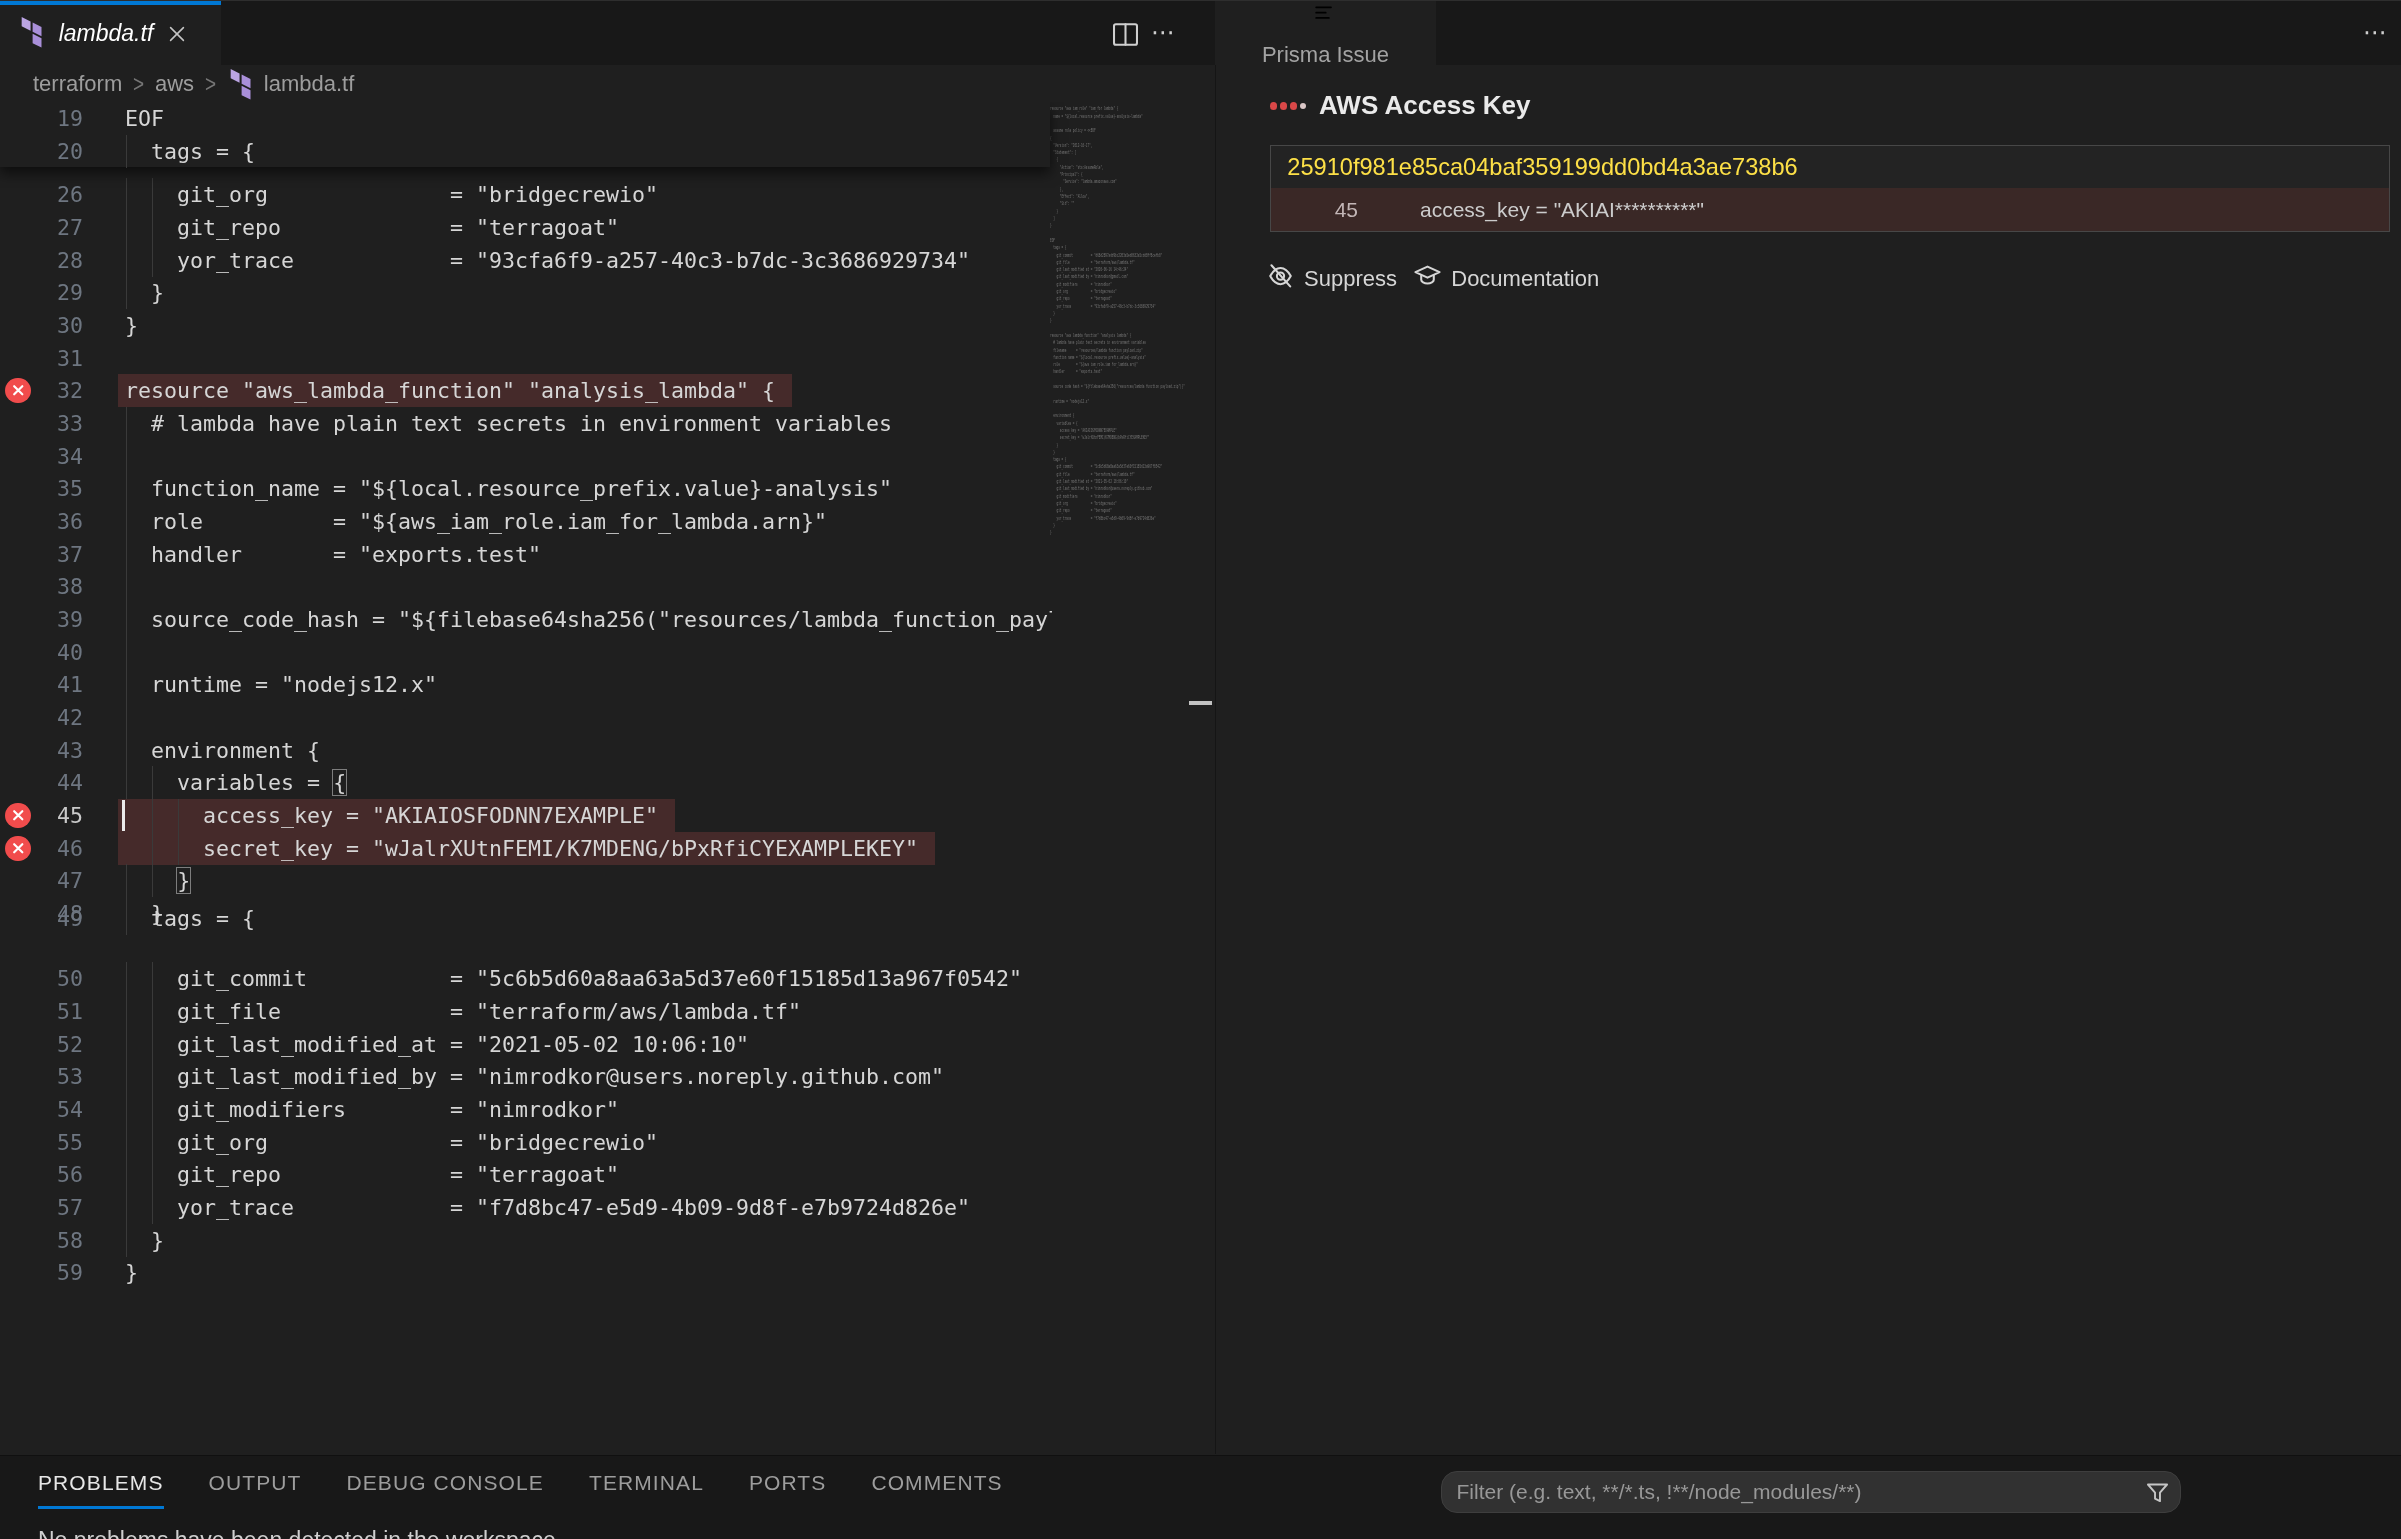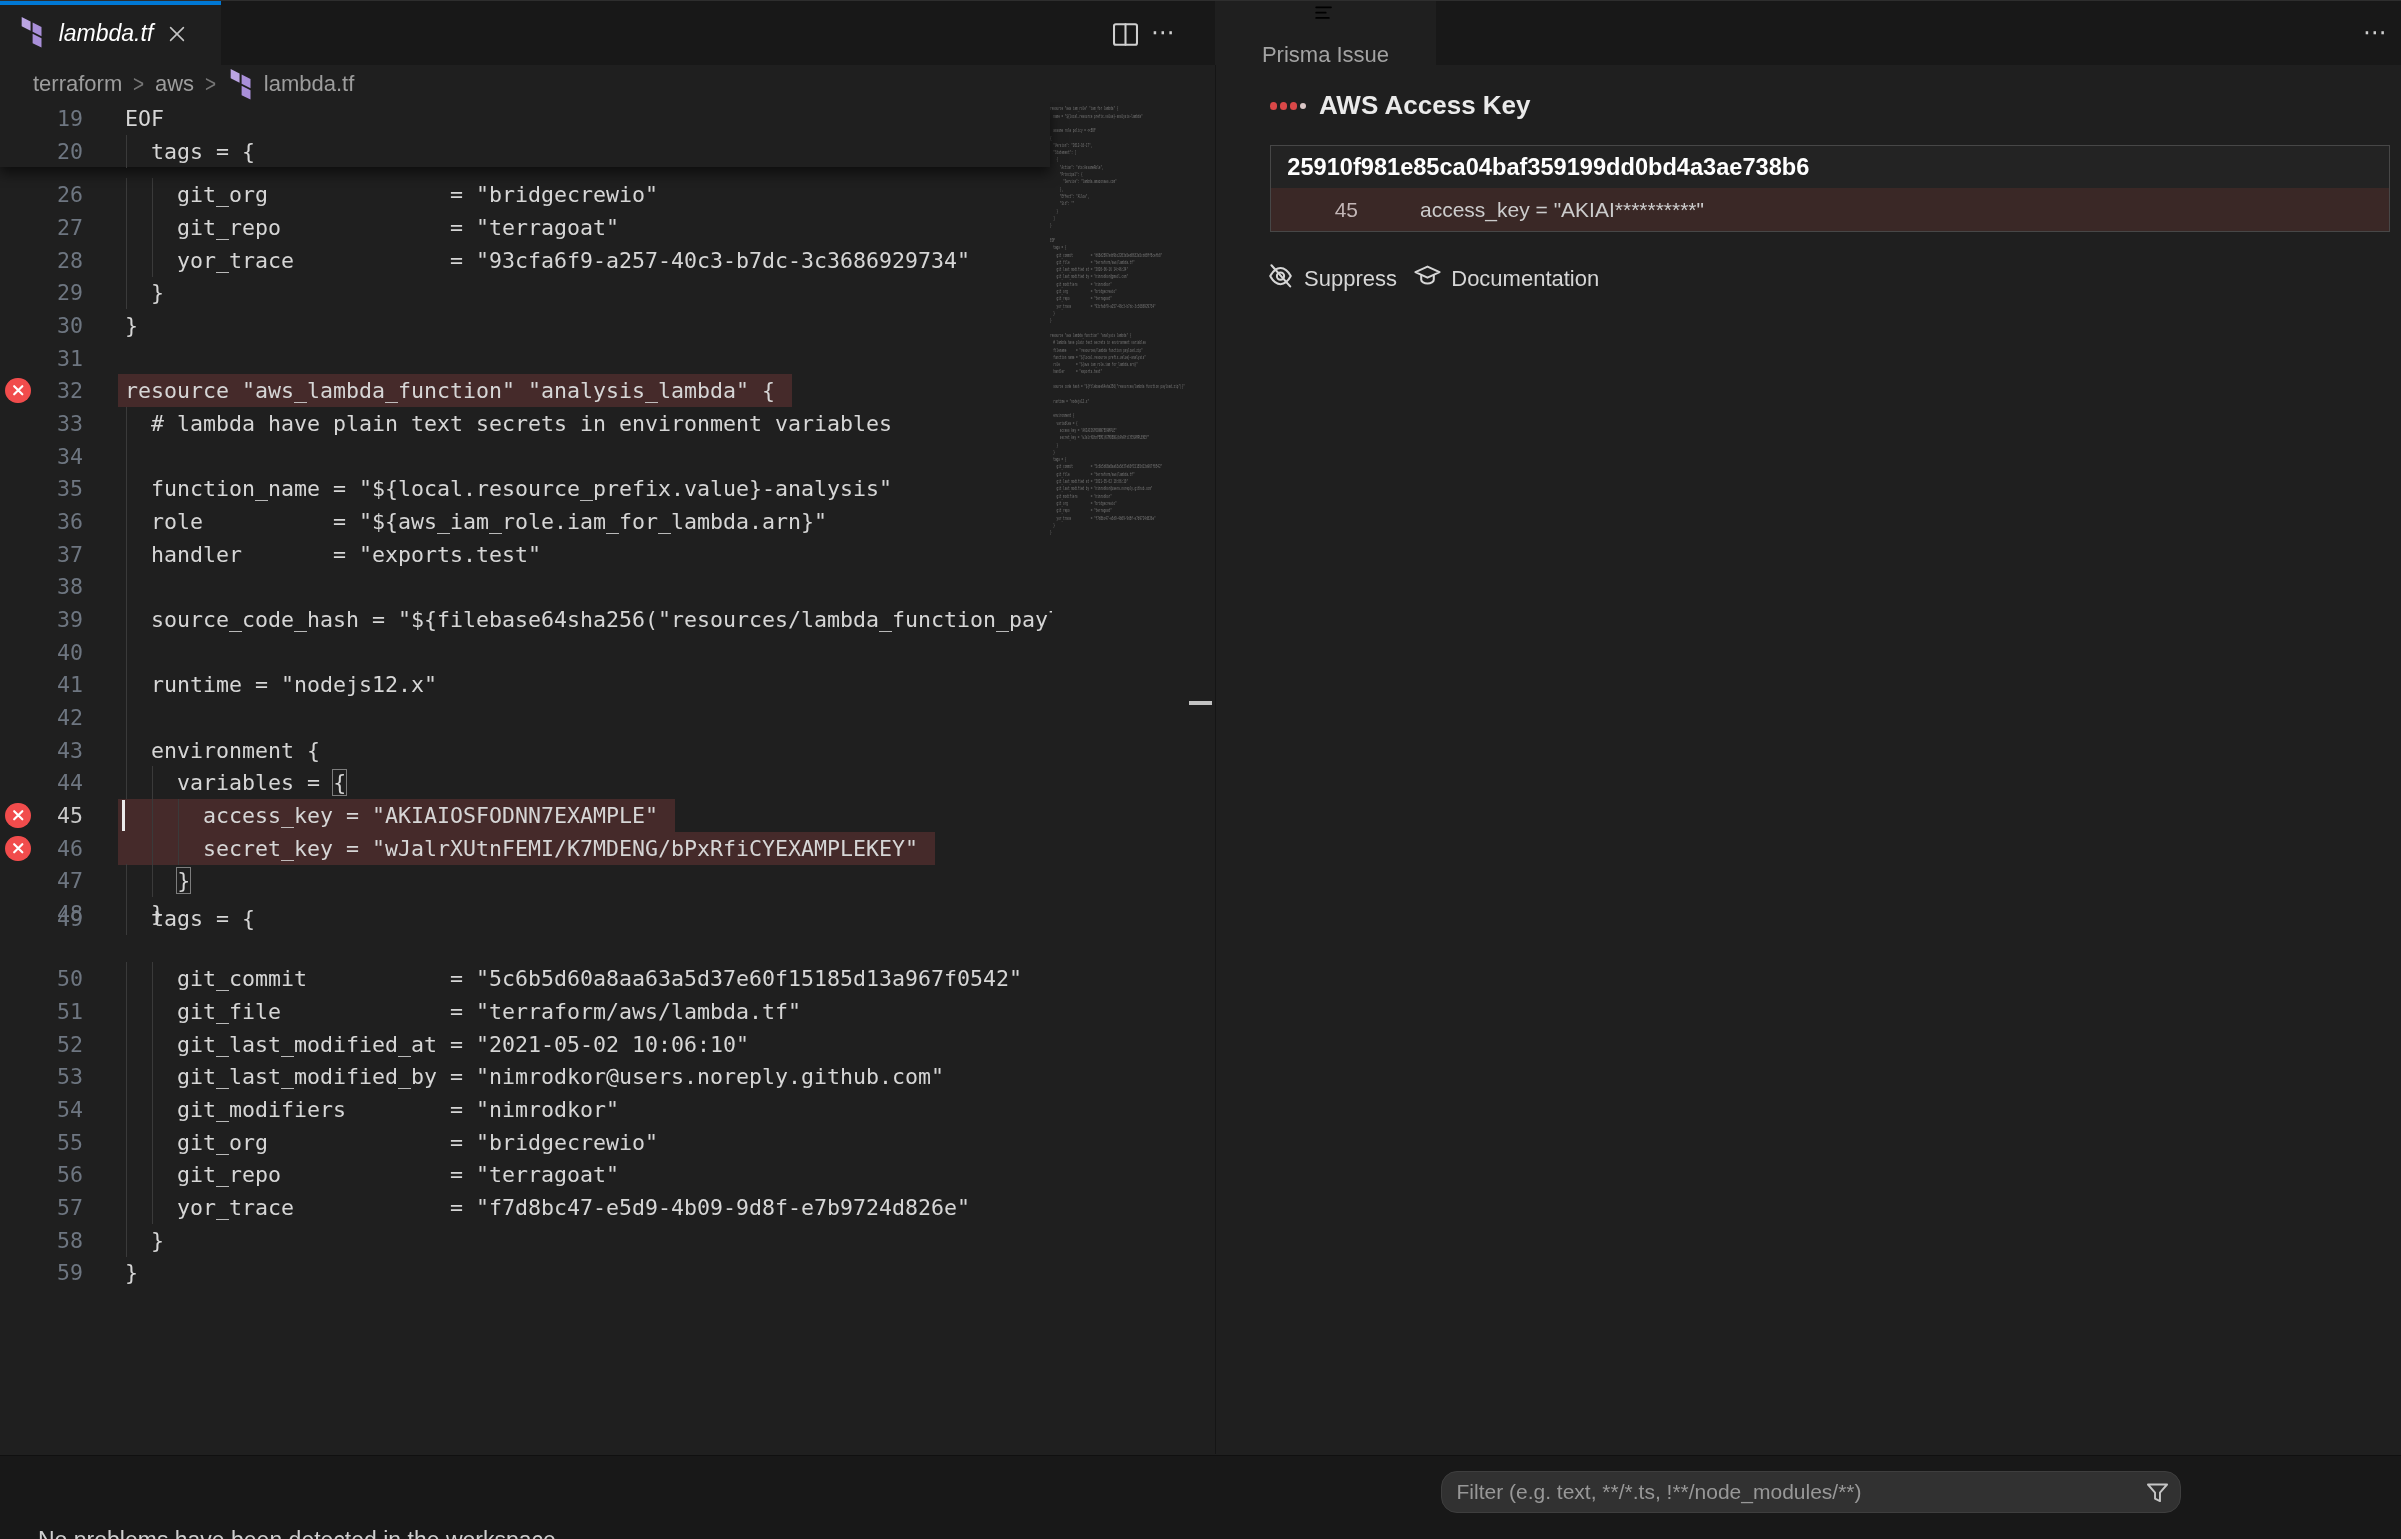--- a/index.html
+++ b/index.html
@@ -46,21 +46,21 @@
   .overview-cursor{position:absolute; left:1189px; top:599px; width:23px; height:3.6px; background:#c2c2c2;}
 
   
   .issue-panel{position:absolute; left:1215px; top:65px; width:1186px; height:1389px; background:var(--bg); border-left:1.8px solid #151515;}
   .issue-head{position:absolute; left:54px; top:25.4px; display:flex; gap:12.7px;}
   .pdots{display:flex; align-items:center; gap:2.7px;}
   .pdots i{width:7.3px; height:7.3px; border-radius:50%; background:#d94848; display:block;}
   .pdots i.last{background:#d9c6c6; width:6.4px; height:6.4px;}
   .issue-title{font-size:26px; font-weight:bold; color:#eaeaea;}
   .finding-box{position:absolute; left:54px; top:80px; width:1120px; background:#232323; border:1.8px solid #474747;}
-  .finding-id{padding:9px 16.3px; font-size:23.6px; font-weight:bold; color:#ffffff; height:42px; line-height:25.4px;}
+  .finding-id{padding:9px 16.3px; font-size:23.6px; font-weight:normal; color:#fde047; height:42px; line-height:25.4px;}
   .finding-row{height:43px; background:var(--issue-row); display:flex; align-items:center; font-size:21px; color:#cccccc;}
   .finding-line{width:87px; text-align:right; color:#c2b6b6;}
   .finding-code{margin-left:62px;}
   .issue-actions{position:absolute; left:50px; top:196px; display:flex; align-items:center; gap:16.3px; color:#d6d6d6; font-size:22px;}
   .action{display:flex; align-items:center; gap:9px; cursor:default;}
 
   
   .bottom-panel{position:absolute; left:0; top:1455px; width:2401px; height:84px; background:var(--strip); border-top:0.9px solid #101010;}
   .ptabs{position:absolute; left:38px; top:14.5px; display:flex; gap:45px;}
   .ptab{font-size:21px; letter-spacing:1.1px; color:var(--uitext); padding-bottom:11px; border-bottom:3.6px solid transparent;}
@@ -439,20 +439,28 @@
           <span><svg width="29" height="29" viewBox="0 0 24 24" fill="none" stroke="currentColor" stroke-width="1.7" stroke-linecap="round" stroke-linejoin="round">
               <path d="M2 9.2 L12 4.6 L22 9.2 L12 13.8 Z"></path>
               <path d="M6.8 11.8 V15.6 C6.8 17.2 9.2 18.6 12 18.6 C14.8 18.6 17.2 17.2 17.2 15.6 V11.8"></path>
             </svg></span>
           <span>Documentation</span>
         </div>
       </div>
   </div>
 
   <div class="bottom-panel">
+    <div class="ptabs" id="panel-tabs">
+        <div class="ptab active">PROBLEMS</div>
+        <div class="ptab">OUTPUT</div>
+        <div class="ptab">DEBUG CONSOLE</div>
+        <div class="ptab">TERMINAL</div>
+        <div class="ptab">PORTS</div>
+        <div class="ptab">COMMENTS</div>
+      </div>
     <div class="panel-msg">No problems have been detected in the workspace</div>
     <div class="filter-box">
       <input type="text" placeholder="Filter (e.g. text, **/*.ts, !**/node_modules/**)" style="">
       <span class="inbox-icon" id="filter-badge"><svg width="27" height="27" viewBox="0 0 24 24" fill="none" stroke="currentColor" stroke-width="1.7" stroke-linecap="round" stroke-linejoin="round">
             <path d="M3.5 4 H20.5 L14.2 11.2 V18.8 L9.8 16.6 V11.2 Z"></path>
           </svg></span>
     </div>
 
   </div>
 

